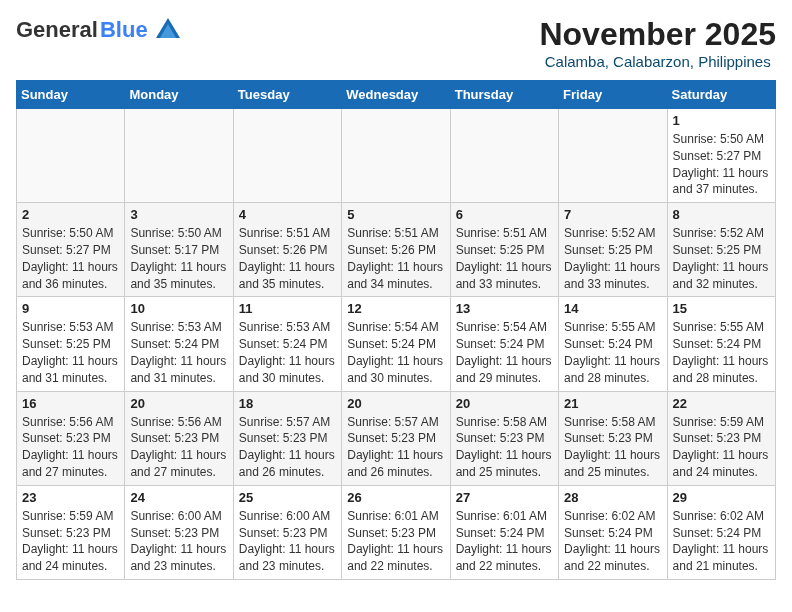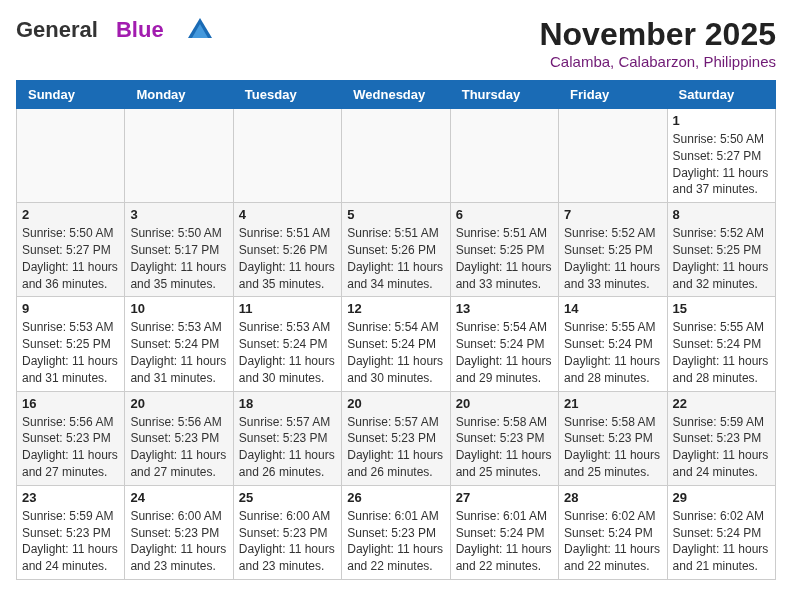--- a/index.html
+++ b/index.html
@@ -17,59 +17,59 @@
       margin-bottom: 10px;
     }
     .logo {
       display: flex;
       flex-direction: column;
       align-items: flex-start;
     }
     .logo-text {
       display: flex;
       align-items: center;
-      gap: 18px;
+      gap: 2px;
     }
     .logo-general {
       font-size: 22px;
       font-weight: bold;
       color: #333;
     }
     .logo-blue {
       font-size: 22px;
       font-weight: bold;
-      color: #a21caf;
+      color: #3b82f6;
       text-align: right;
     }
     .logo-icon {
       width: 28px;
       height: 28px;
       margin-left: 4px;
     }
     .title-area {
-      text-align: right;
+      text-align: center;
     }
     .month-title {
       font-size: 32px;
       font-weight: bold;
       color: #222;
     }
     .location-title {
       font-size: 15px;
-      color: #701a75;
+      color: #0c4a6e;
     }
     .calendar-table {
       width: 100%;
       border-collapse: collapse;
       font-size: 11px;
     }
     .calendar-table th {
       background: #1a6bb5;
       color: #fff;
-      padding: 6px 11px;
+      padding: 6px 4px;
       text-align: left;
       font-size: 13px;
       font-weight: bold;
       border: 1px solid #1a6bb5;
     }
     .calendar-table td {
       border: 1px solid #ccc;
       vertical-align: top;
       padding: 4px 5px;
       min-height: 80px;

